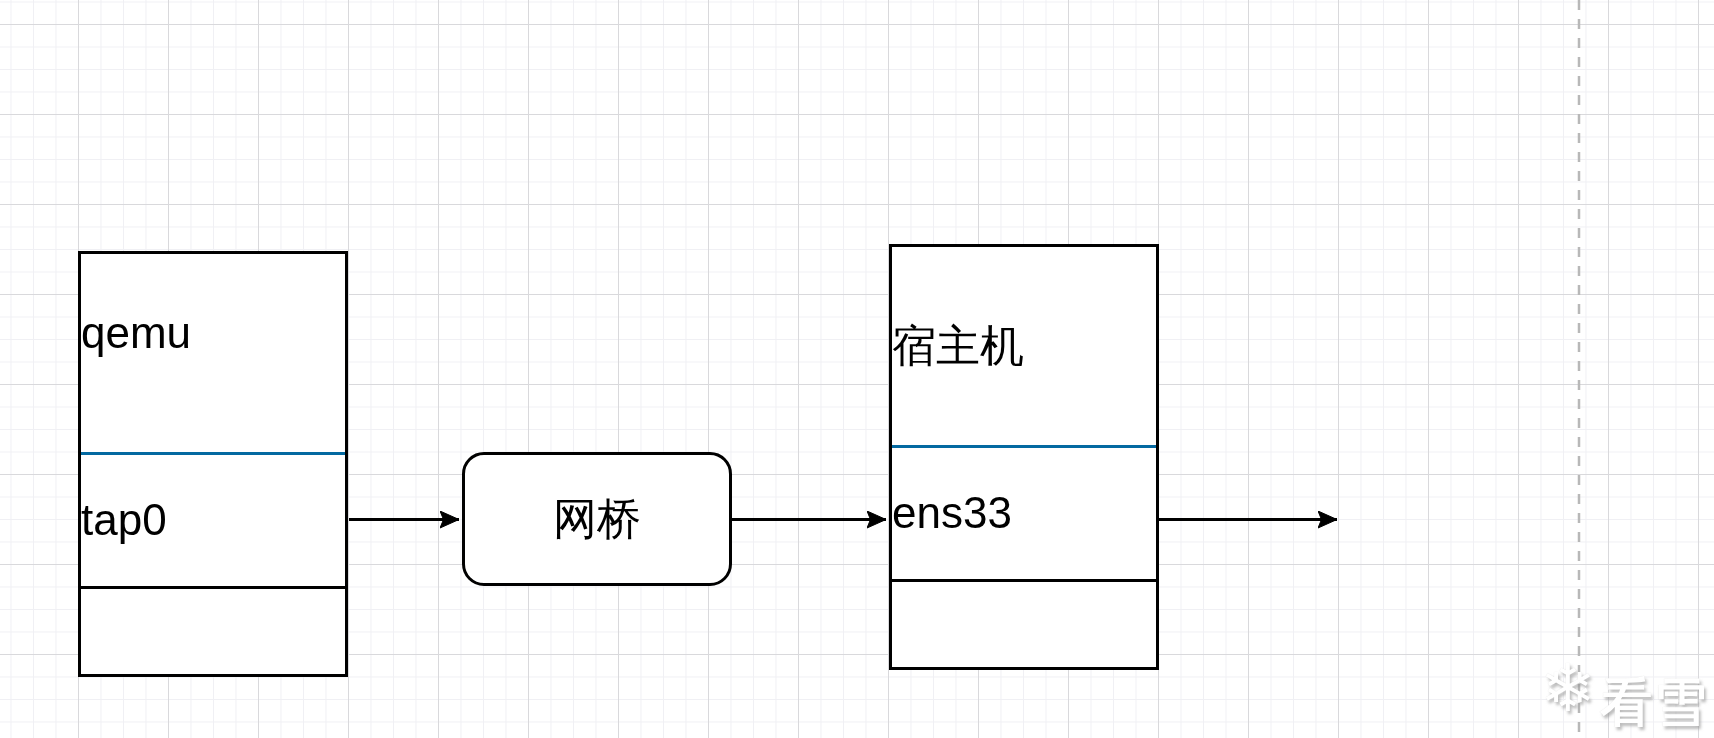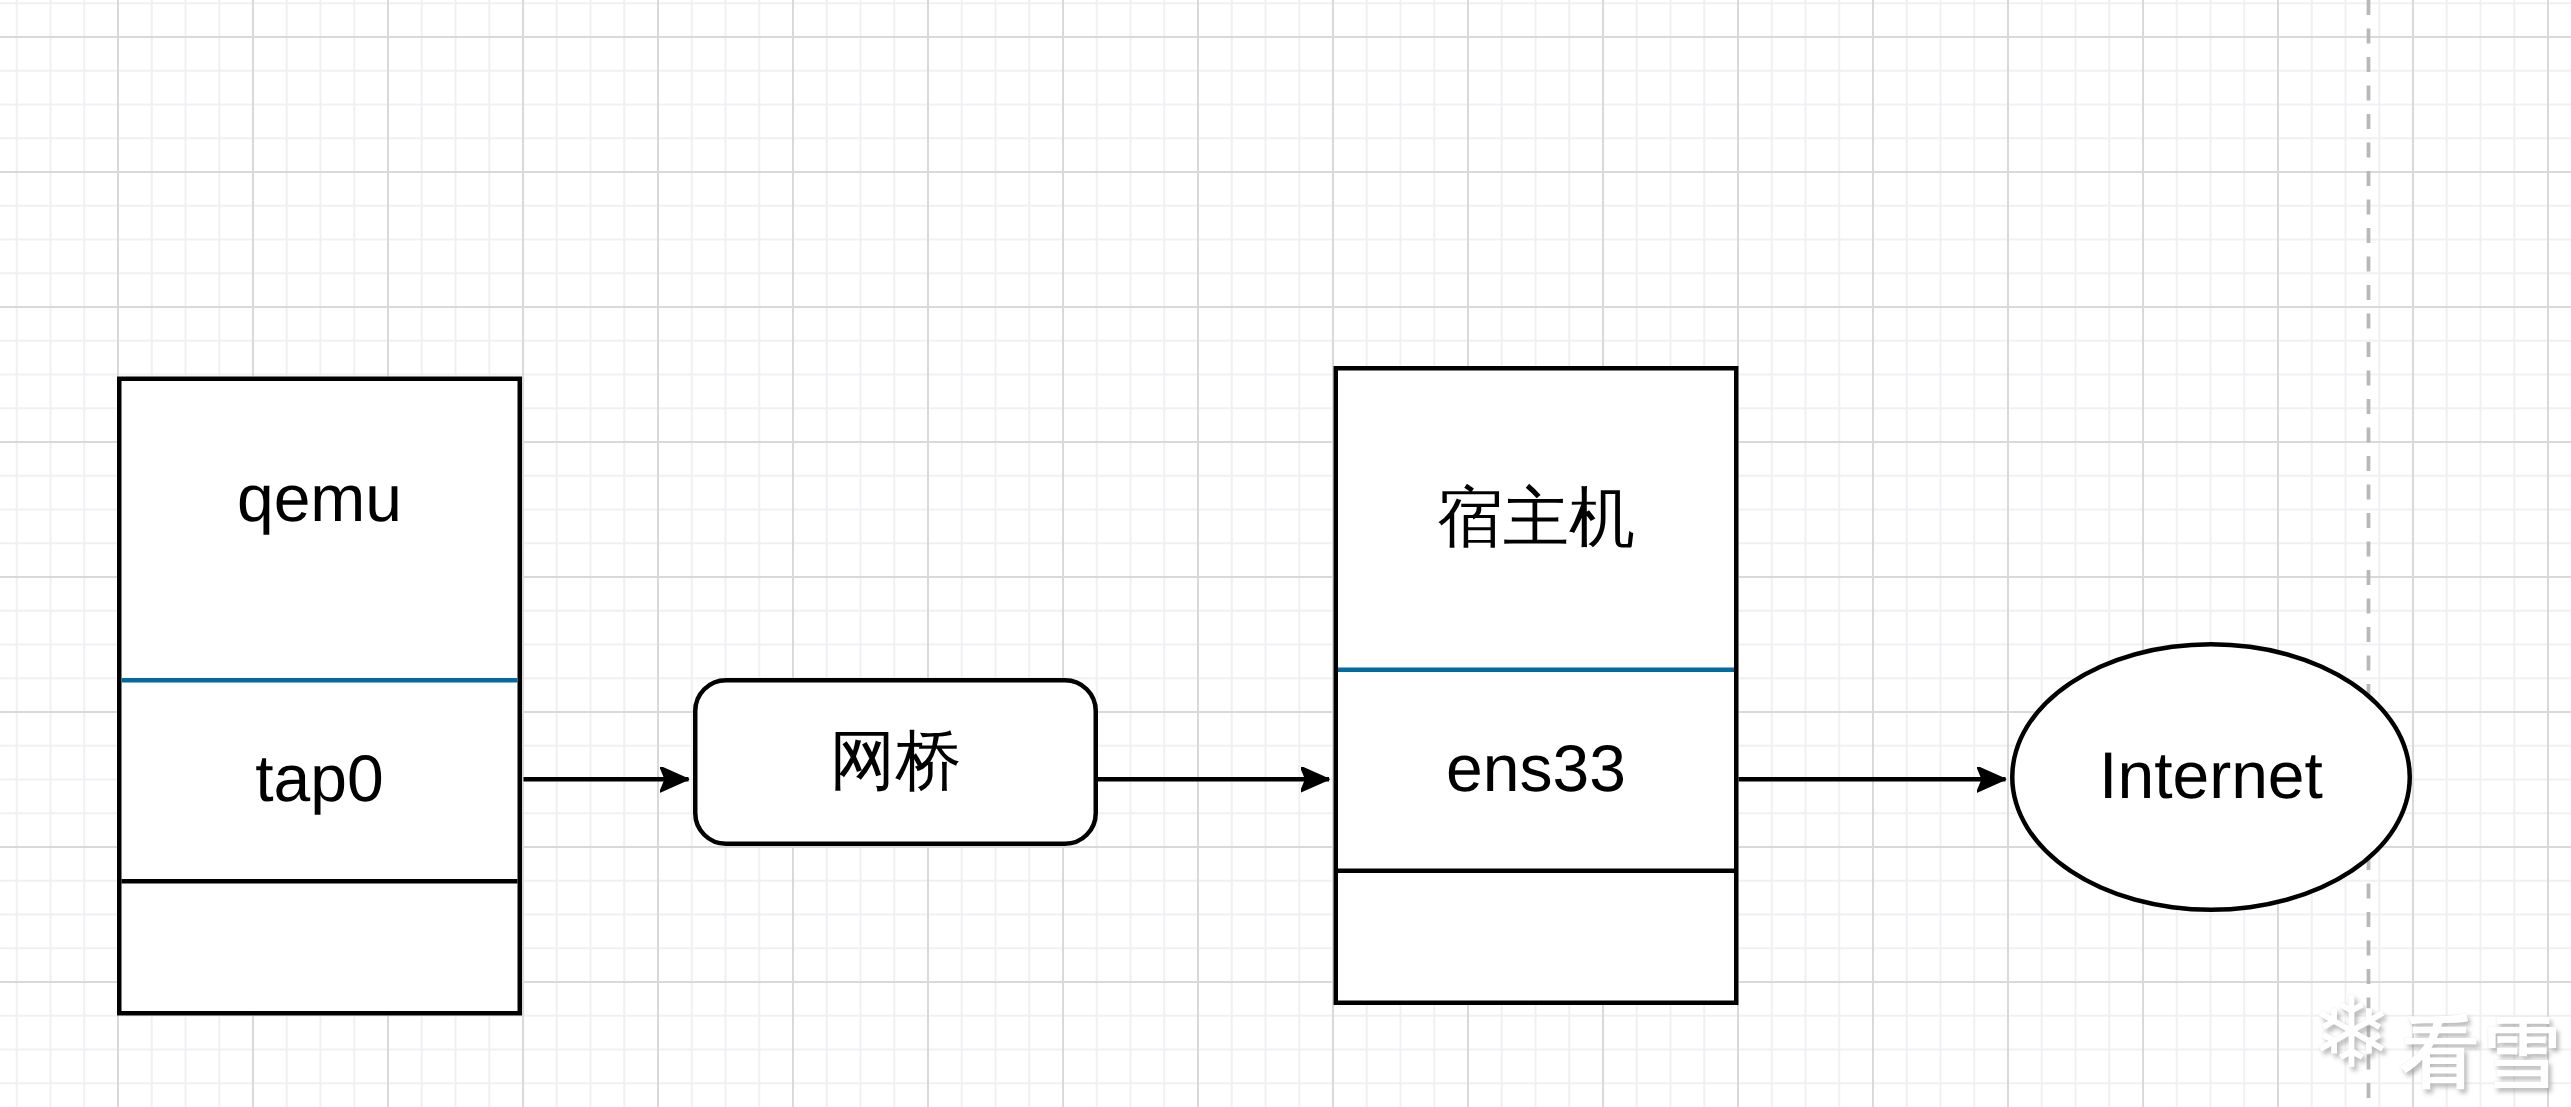--- a/index.html
+++ b/index.html
@@ -28,24 +28,24 @@
   }
   .node {
     position: absolute;
     background: #ffffff;
     border: 3px solid #000000;
     box-sizing: border-box;
     z-index: 2;
   }
   .vm-box    { left: 78px;   top: 251px; width: 270px; height: 426px; }
   .host-box  { left: 889px;  top: 244px; width: 270px; height: 426px; }
-  .bridge-box{ left: 462px;  top: 452px; width: 270px; height: 112px; border-radius: 22px; }
+  .bridge-box{ left: 462px;  top: 452px; width: 270px; height: 134px; border-radius: 22px; }
   .ellipse   { left: 1340px; top: 428px; width: 268px; height: 180px; border-radius: 50%; }
   .row {
-    display: flex; align-items: center; justify-content: center;
+    display: flex; align-items: center; 
     box-sizing: border-box;
   }
   .row-title { height: 198px; }
   .row-port  { height: 134px; border-top: 3px solid #0369a1; }
   .row-empty { height: 88px;  border-top: 3px solid #000000; }
   .center-label {
     width: 100%; height: 100%;
     display: flex; align-items: center; justify-content: center;
   }
   .shape-label {
@@ -103,24 +103,19 @@
   <div class="node host-box">
     <div class="row row-title">
       <span class="shape-label">宿主机</span>
     </div>
     <div class="row row-port">
       <span class="shape-label">ens33</span>
     </div>
     <div class="row row-empty"></div>
   </div>
 
-  <div class="node ellipse">
-    <div class="center-label">
-      <span class="shape-label">Internet</span>
-    </div>
-  </div>
 
   <div class="watermark">
     <span class="wm-flake">❄</span>
     <span class="wm-text">看雪</span>
   </div>
 
 </div>
 
 </body></html>

